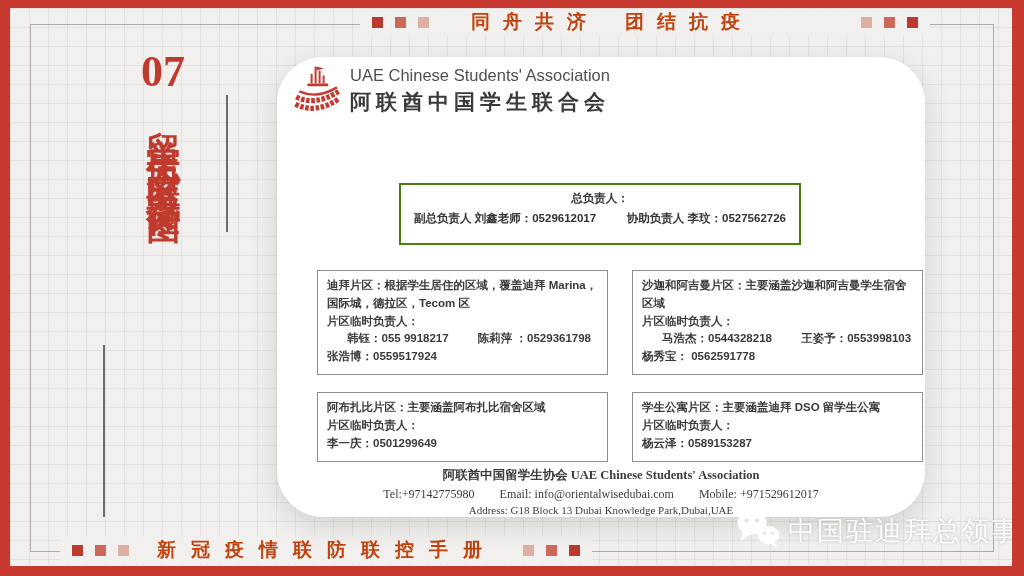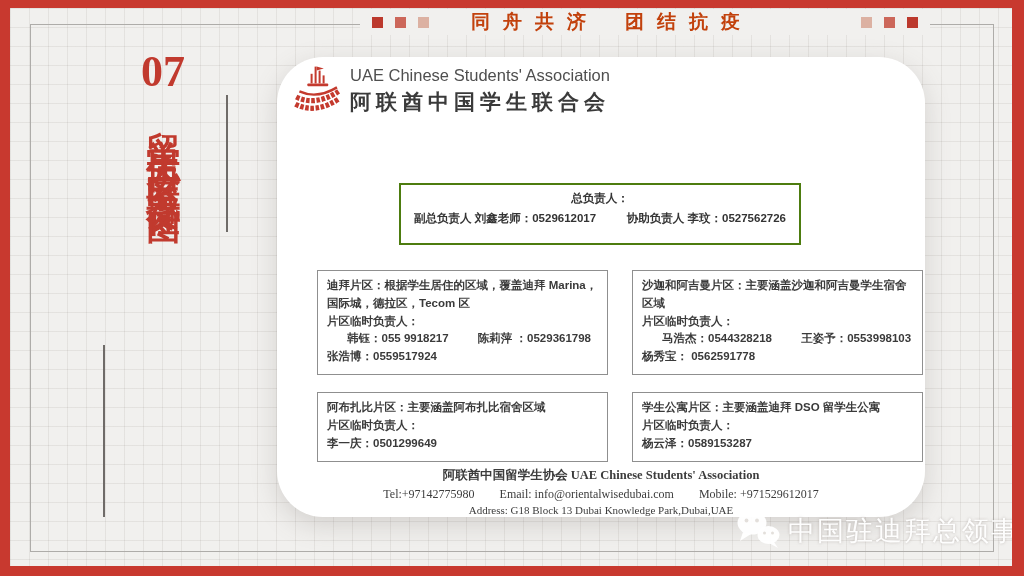--- a/index.html
+++ b/index.html
@@ -95,20 +95,35 @@
       <span class="phrase phrase-1">同舟共济</span>
       <span class="phrase phrase-2">团结抗疫</span>
       <div class="sq-group sq-group-r">
         <span class="sq sq-light"></span>
         <span class="sq sq-mid"></span>
         <span class="sq sq-dark"></span>
       </div>
     </div>
   </div>
 
+  <div class="banner banner-bottom">
+    <div class="banner-center">
+      <div class="sq-group">
+        <span class="sq sq-dark"></span>
+        <span class="sq sq-mid"></span>
+        <span class="sq sq-light"></span>
+      </div>
+      <span class="phrase phrase-1">新冠疫情联防联控手册</span>
+      <div class="sq-group sq-group-r">
+        <span class="sq sq-light"></span>
+        <span class="sq sq-mid"></span>
+        <span class="sq sq-dark"></span>
+      </div>
+    </div>
+  </div>
 
   <div class="section-num">07</div>
   <div class="section-chars">留学生协会区域责任图</div>
   <div class="deco-line deco-line-a"></div>
   <div class="deco-line deco-line-b"></div>
 
   <div class="card">
 
     <div class="logo">
       <span>

